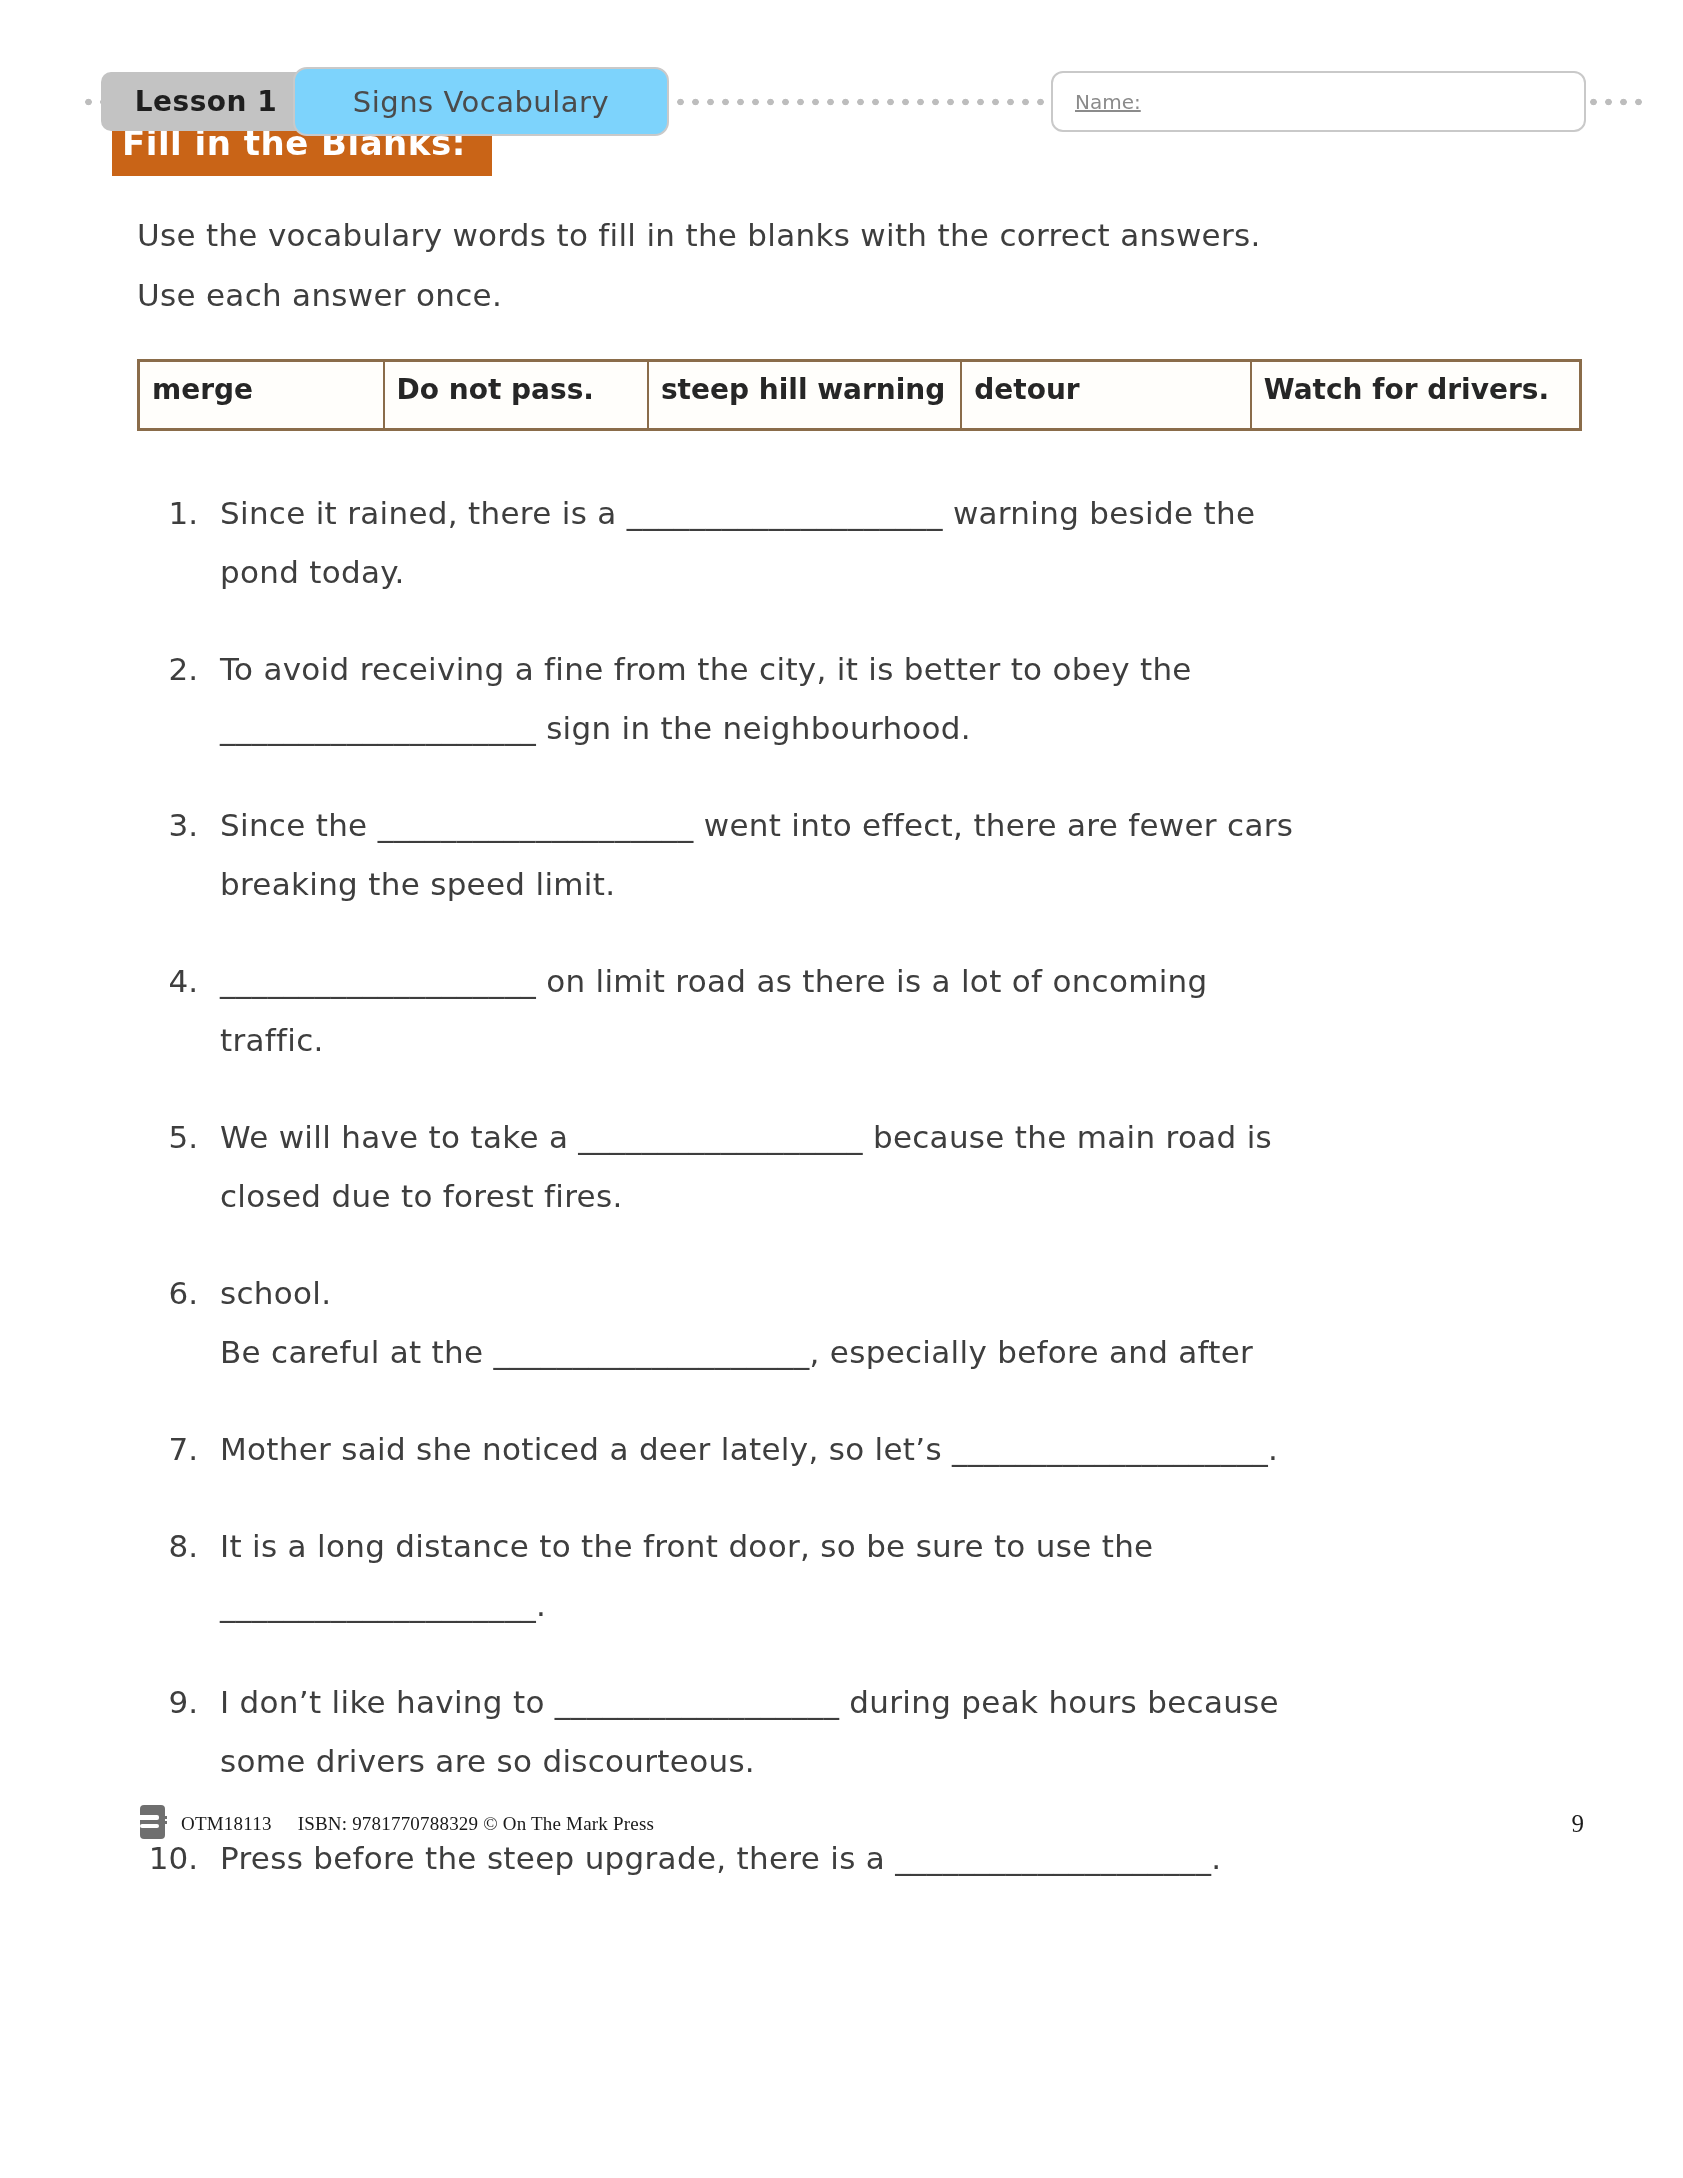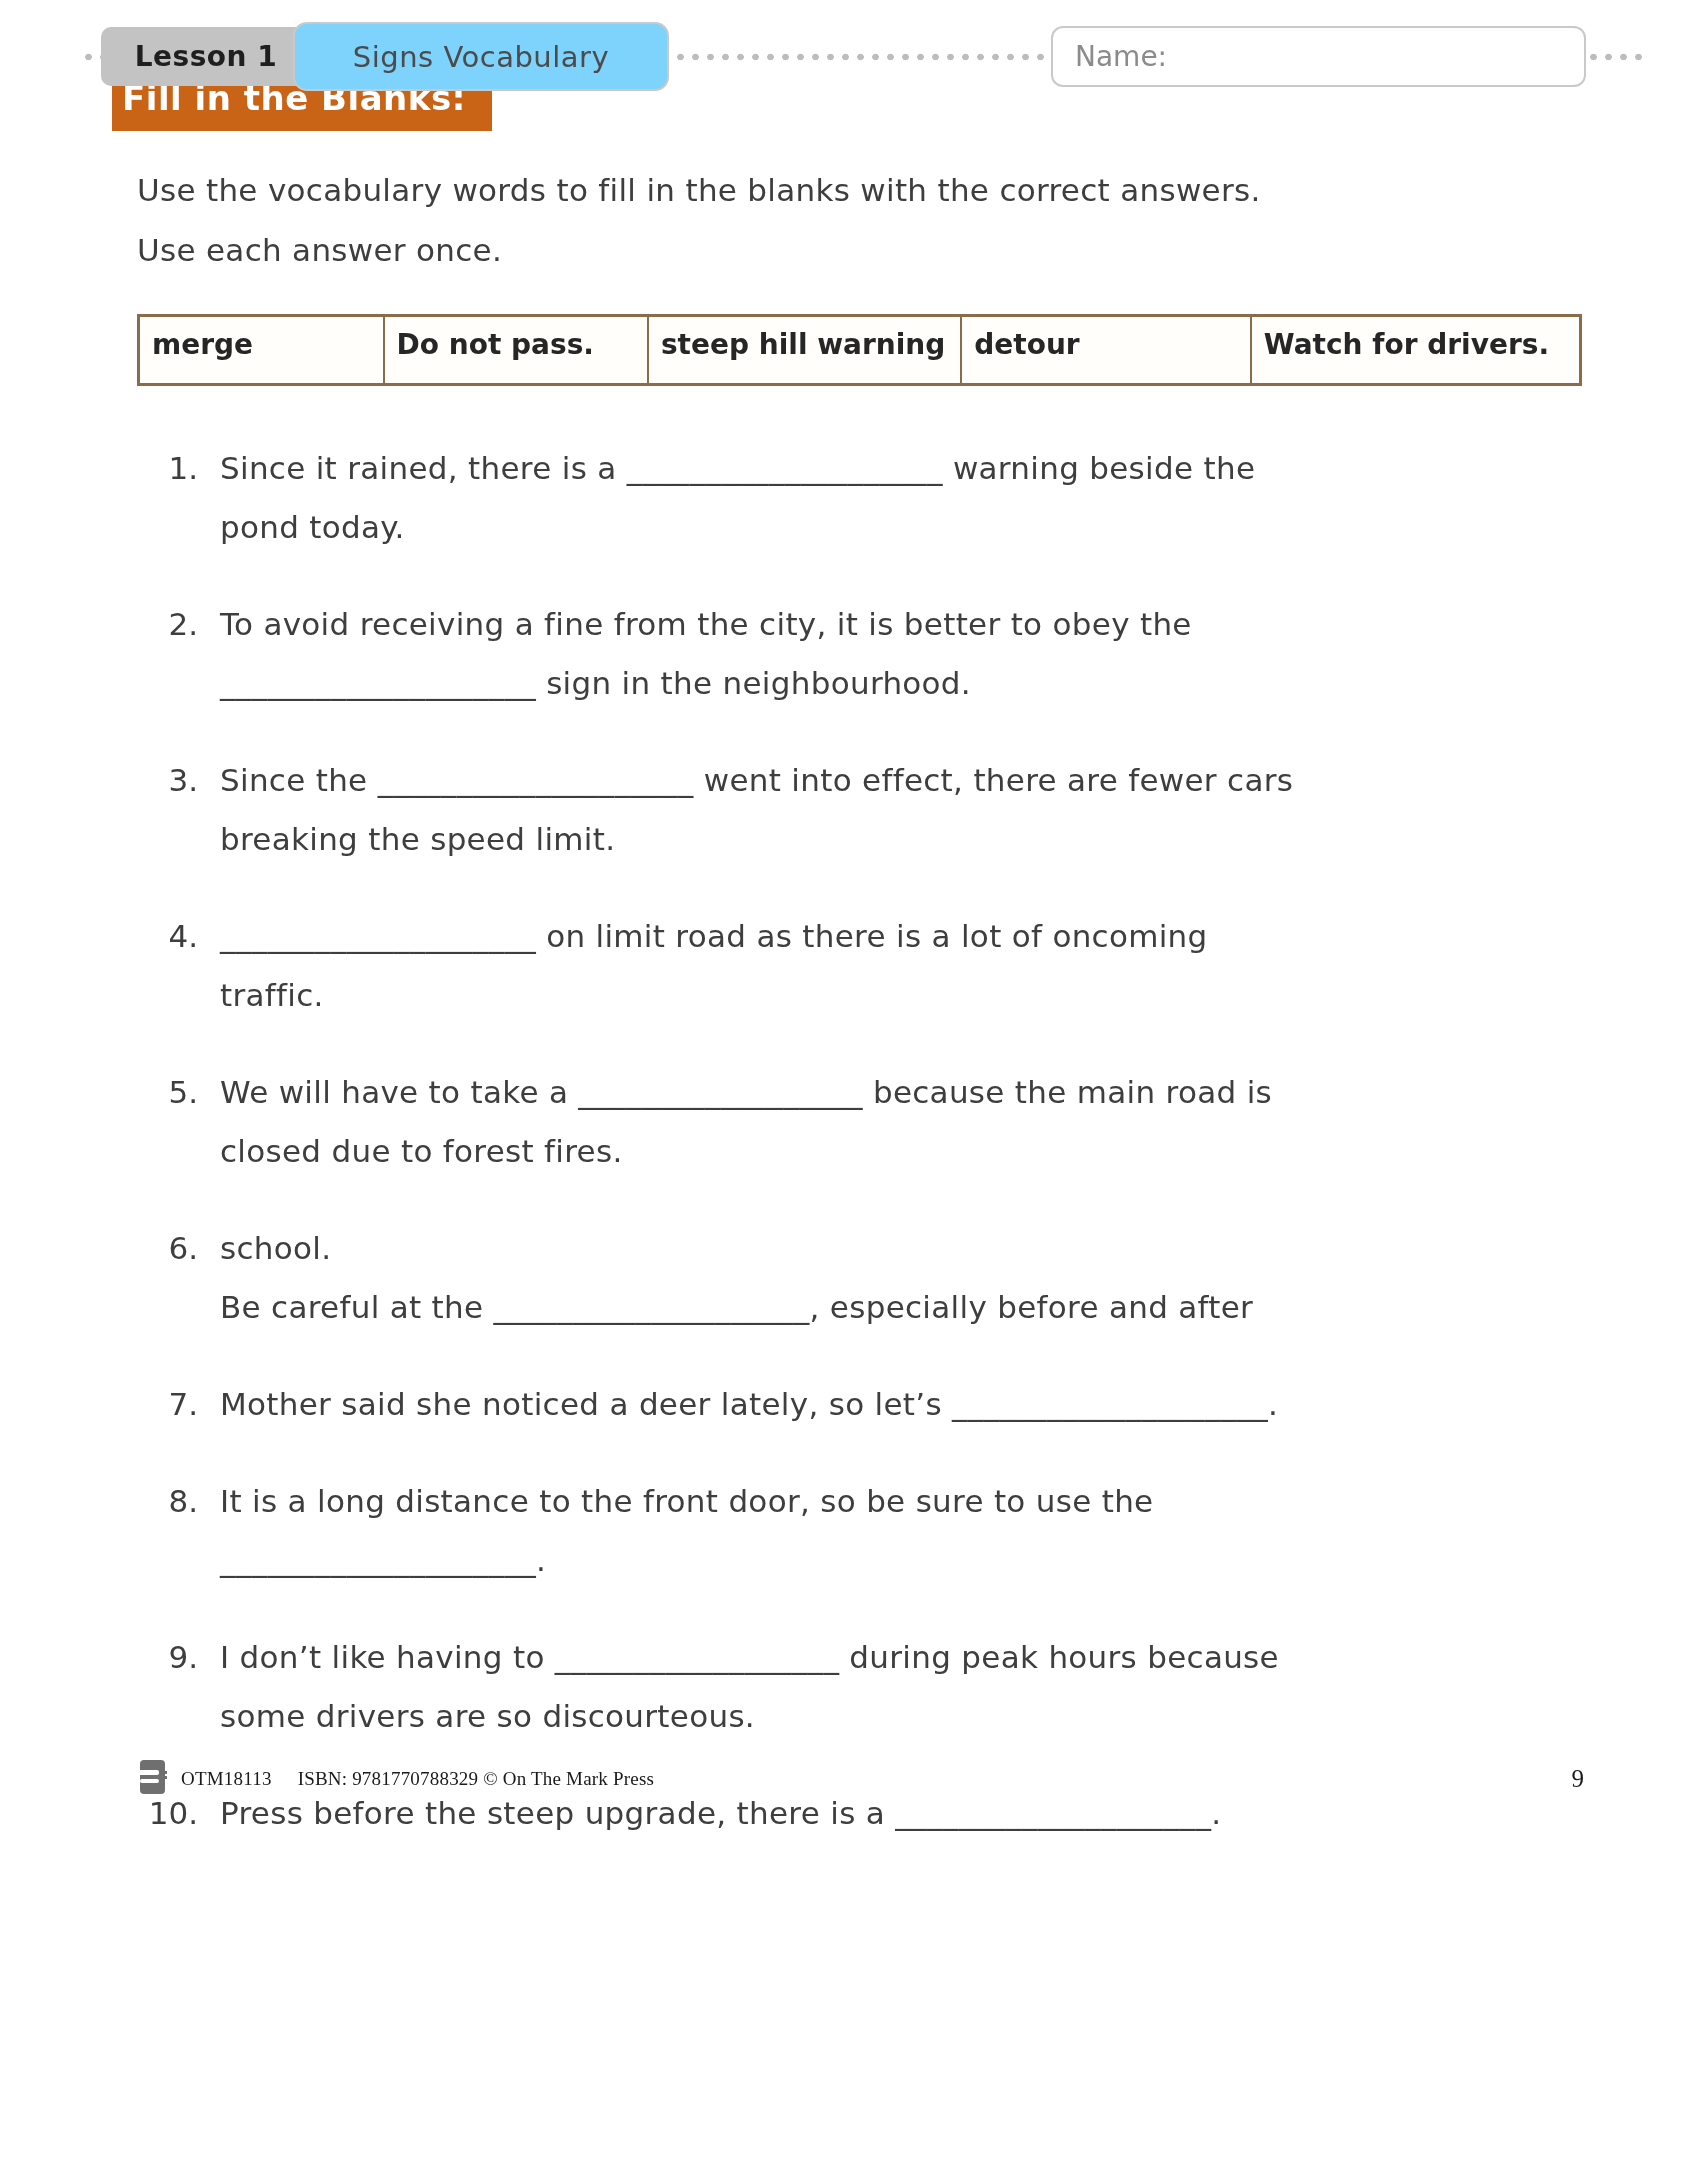--- a/index.html
+++ b/index.html
@@ -1,18 +1,18 @@
 <!DOCTYPE html>
 <html style="--accent: #c96417; --table-border: #8a6c4a; --tab-gray: #c3c3c3;"><head>
 <meta charset="utf-8">
 <style>
   html,body { margin:0; padding:0; background:#ffffff; }
   .page {
     position:relative; width:1683px; height:1838px; background:#ffffff;
-    font-family:"DejaVu Sans","Liberation Sans",sans-serif; overflow:hidden;
+    font-family:"DejaVu Sans","Liberation Sans",sans-serif; overflow:hidden;margin-top:45px;
   }
 
   
   .header-row {
     position:absolute; top:22px; left:81px; right:38px; height:69px;
     display:flex; align-items:center;
   }
   .dots {
     height:10px;
     background-image:radial-gradient(circle, #bdbdbd 3px, rgba(0,0,0,0) 3.6px);
@@ -32,21 +32,21 @@
   .tab-topic {
     width:376px; height:69px; background:#7dd3fc;
     border:2px solid #c9c9c9; border-radius:14px; margin-left:-18px; z-index:2;
     font-size:29px; color:#4b4b4b; letter-spacing:0.5px;
   }
   .name-box {
     width:535px; height:61px; background:#ffffff; box-sizing:border-box;
     border:2px solid #c9c9c9; border-radius:12px;
     display:flex; align-items:center; padding-left:22px;
   }
-  .name-label { font-size:28px; color:#8b8b8b; }
+  .name-label { font-size:20px; color:#8b8b8b;text-decoration:underline; }
 
   
   .section-title {
     display:inline-block; margin:67px 0 0 112px;
     background:var(--accent,#c96417); color:#ffffff;
     font-size:34px; font-weight:bold; letter-spacing:0.5px;
     padding:11px 26px 13px 10px;
   }
 
   

